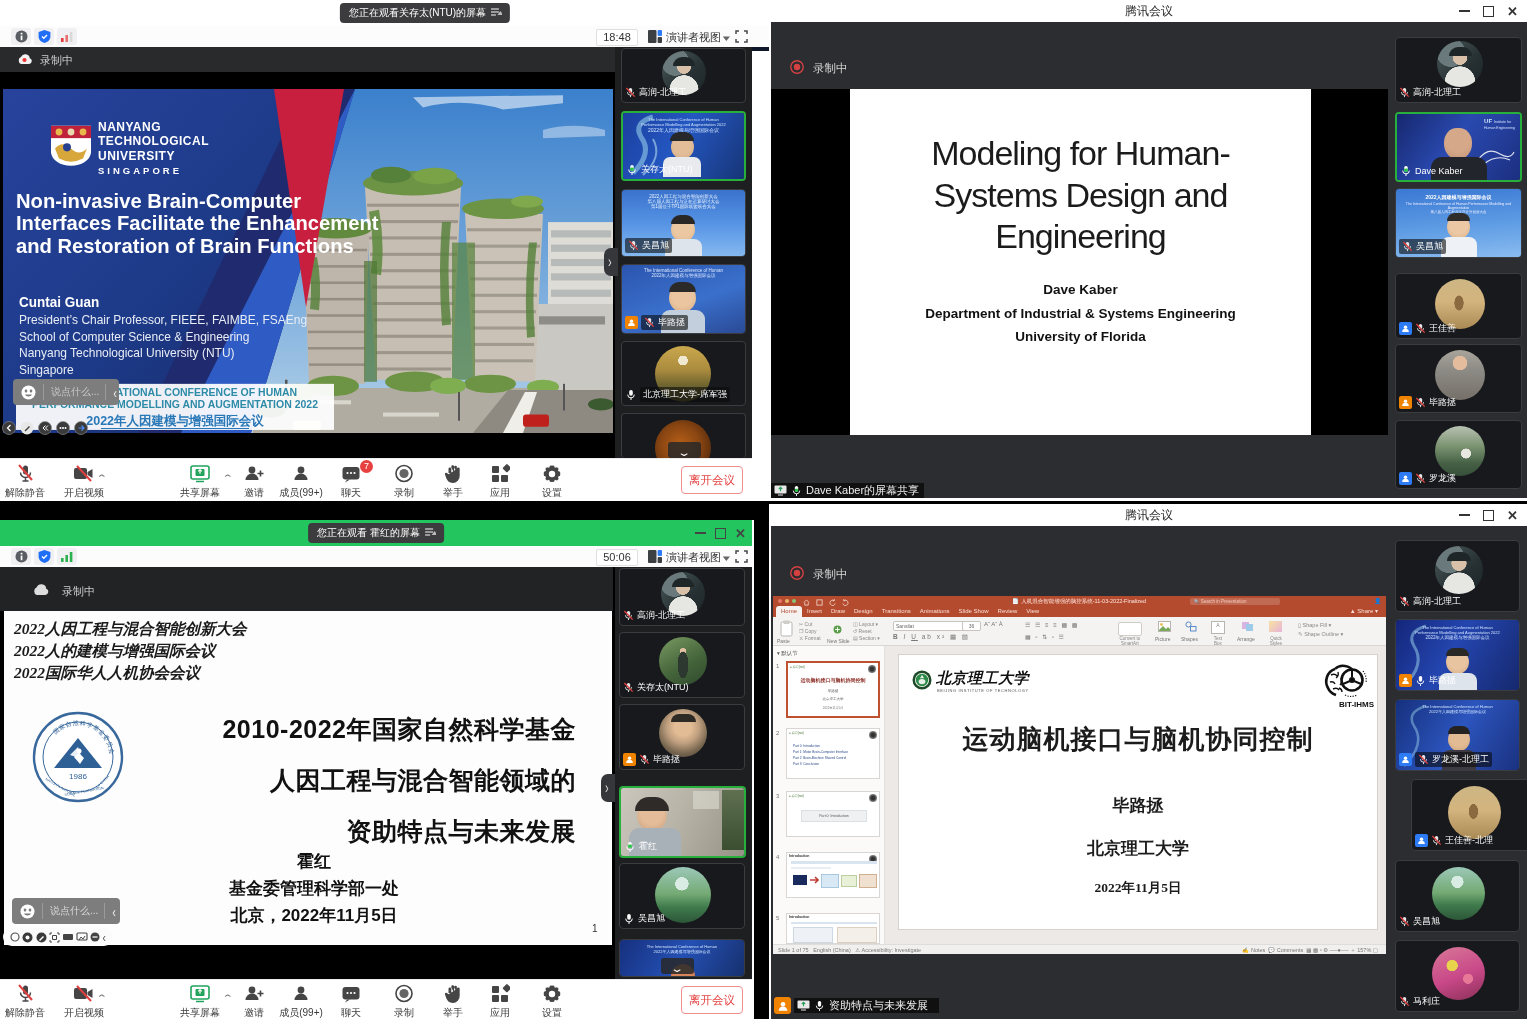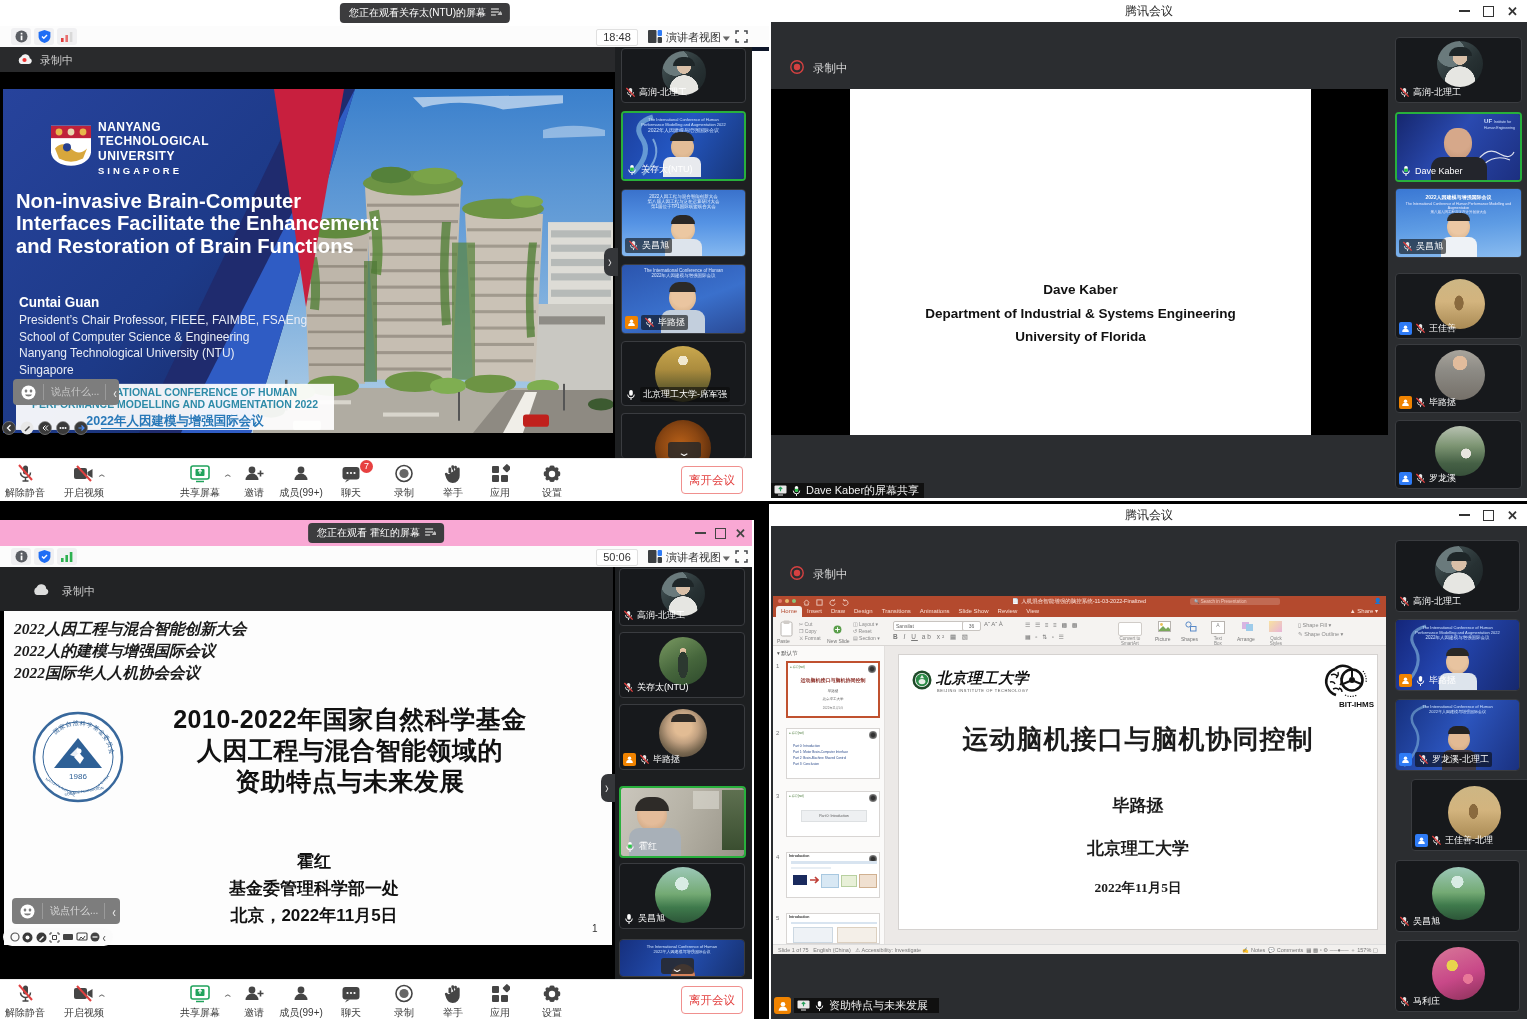--- a/index.html
+++ b/index.html
@@ -422,21 +422,21 @@
           <path d="M10 1.5l2 .3.9 2 2.2-.6 1.5 1.5-.6 2.2 2 .9.3 2-.3 2-2 .9.6 2.2-1.5 1.5-2.2-.6-.9 2-2 .3-2-.3-.9-2-2.2.6-1.5-1.5.6-2.2-2-.9-.3-2 .3-2 2-.9-.6-2.2 1.5-1.5 2.2.6.9-2z" fill="#454545"></path>
           <circle cx="10" cy="10" r="3.2" fill="#fff"></circle>
         </svg>
         <span>设置</span>
       </div>
   <div class="abs" style="left:681px;top:7px;width:60px;height:26px;border:1px solid #f0908e;border-radius:4px;color:#e23d3c;font-size:11.5px;text-align:center;line-height:26px;background:#fff">离开会议</div>
  </div>
 </div>
 
 <div class="win" id="bl" style="left:0;top:520px;width:754px;height:499px;border-right:2px solid #fff;box-sizing:border-box">
- <div class="abs" style="left:0;top:0;right:0;height:26px;background:#f9a8d4">
+ <div class="abs" style="left:0;top:0;right:0;height:26px;background:#22c55e">
   <div class="pill">您正在观看 霍红的屏幕<svg width="11" height="10" viewBox="0 0 11 10">
           <path d="M0 1h8M0 4h8M0 7h5" stroke="#bbb" stroke-width="1.3"></path>
           <path d="M9.5 3l-3 4h6z" fill="#bbb"></path>
         </svg></div>
   <div class="wbtns">
         <div class="mn"></div>
         <div class="mx"></div>
         <div class="cl">✕</div>
       </div>
  </div>
@@ -500,21 +500,21 @@
             <text x="46" y="14" text-anchor="middle" transform="rotate(56 46 46)">委</text>
             <text x="46" y="14" text-anchor="middle" transform="rotate(68 46 46)">员</text>
             <text x="46" y="14" text-anchor="middle" transform="rotate(80 46 46)">会</text>
           </g>
       <g fill="#2e6096" font-size="3.5">
             <text x="46" y="82" text-anchor="middle" transform="rotate(30 46 46)">NATIONAL NATURAL</text>
             <text x="46" y="82" text-anchor="middle" transform="rotate(-10 46 46)">SCIENCE FOUNDATION</text>
             <text x="46" y="82" text-anchor="middle" transform="rotate(-45 46 46)">OF CHINA</text>
           </g>
     </svg>
-    <div class="abs" style="left:120px;top:93px;width:452px;text-align:center;font-size:25px;font-weight:bold;color:#111;line-height:31px;letter-spacing:.5px">2010-2022年国家自然科学基金<br>人因工程与混合智能领域的<br>资助特点与未来发展</div>
+    <div class="abs" style="left:120px;top:93px;width:452px;text-align:right;font-size:25px;font-weight:bold;color:#111;line-height:51px;letter-spacing:.5px">2010-2022年国家自然科学基金<br>人因工程与混合智能领域的<br>资助特点与未来发展</div>
     <div class="abs" style="left:110px;top:237px;width:400px;text-align:center;font-size:17px;font-weight:bold;color:#111;line-height:27px">霍红<br>基金委管理科学部一处<br>北京，2022年11月5日</div>
     <div class="abs" style="left:588px;top:312px;font-size:10px;color:#333">1</div>
   </div>
 
   <div class="abs" style="left:12px;top:331px;width:108px;height:26px;background:#7d7d7d;border-radius:4px;display:flex;align-items:center">
     <svg style="margin-left:8px" width="15" height="15" viewBox="0 0 15 15">
           <circle cx="7.5" cy="7.5" r="7" fill="#fff"></circle>
           <rect x="3.8" y="4.5" width="2.4" height="3" rx="1" fill="#7d7d7d"></rect>
           <rect x="8.8" y="4.5" width="2.4" height="3" rx="1" fill="#7d7d7d"></rect>
           <path d="M4 9.5a3.6 2.6 0 0 0 7 0z" fill="#7d7d7d"></path>
@@ -723,20 +723,21 @@
    </div>
  </div>
  <div class="abs" style="left:2px;top:22px;width:756px;height:476px;background:#2b2d30;overflow:hidden">
    <svg class="abs" style="left:19px;top:38px" width="14" height="14" viewBox="0 0 14 14">
         <circle cx="7" cy="7" r="6.2" fill="none" stroke="#d54141" stroke-width="1.4"></circle>
         <circle cx="7" cy="7" r="3.2" fill="#d54141"></circle>
       </svg>
    <div class="abs" style="left:42px;top:39px;font-size:11.5px;color:#d8d8d8">录制中</div>
    <div class="abs" style="left:0;top:67px;width:617px;height:346px;background:#000"></div>
    <div class="abs" style="left:79px;top:67px;width:461px;height:346px;background:#fff">
+     <div class="abs" style="left:0;top:44px;width:100%;text-align:center;font-size:34px;line-height:41.5px;color:#1b1b1b;letter-spacing:-1px">Modeling for Human-<br>Systems Design and<br>Engineering</div>
      <div class="abs" style="left:0;top:189px;width:100%;text-align:center;font-size:13.5px;line-height:23.5px;color:#111;font-weight:600">Dave Kaber<br>Department of Industrial &amp; Systems Engineering<br>University of Florida</div>
    </div>
    <div class="abs" style="left:0;top:461px;width:153px;height:15px;background:#101010;display:flex;align-items:center;gap:4px;padding-left:3px;box-sizing:border-box">
      <svg width="13" height="11" viewBox="0 0 13 11">
           <rect x="0.5" y="0.5" width="12" height="8" rx="1" fill="#e8e8e8"></rect>
           <path d="M4 10h5" stroke="#e8e8e8"></path>
           <path d="M6.5 2.2v4M4.8 4l1.7-1.8L8.2 4" stroke="#28a05c" stroke-width="1.1" fill="none"></path>
         </svg>
      <svg width="11" height="12" viewBox="0 0 12 12">
           <rect x="4.2" y="0.5" width="3.6" height="6.3" rx="1.8" fill="#fff"></rect>

